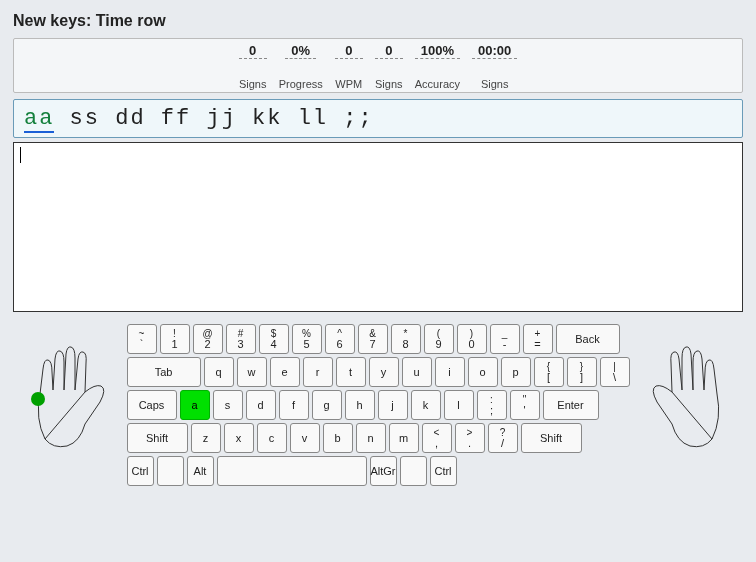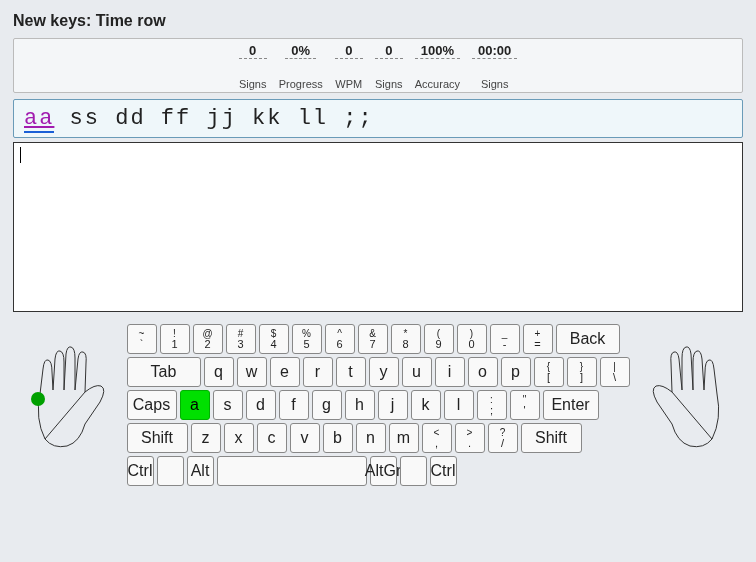--- a/index.html
+++ b/index.html
@@ -51,22 +51,21 @@
     background: #eff7fa;
     border-radius: 2px;
     padding: 6px 10px;
     font-family: "Courier New", monospace;
     font-size: 22px;
     letter-spacing: 2px;
     color: #222;
   }
   .target-highlight {
     border-bottom: 2px solid #1a5fd6;
-    color: #a21caf;
-    text-decoration: underline;
+    color: #15803d;
   }
   .typing-area {
     margin: 0 13px 12px 13px;
     border: 1px solid #333;
     background: #fff;
     height: 170px;
     padding: 4px 6px;
     font-family: "Courier New", monospace;
     font-size: 15px;
     position: relative;
@@ -100,21 +99,21 @@
   }
   .krow { display: flex; gap: 3px; }
   .key {
     border: 1px solid #888;
     border-radius: 3px;
     background: #f9f9f9;
     height: 30px;
     display: flex;
     align-items: center;
     justify-content: center;
-    font-size: 16px;
+    font-size: 11px;
     color: #222;
     cursor: pointer;
     position: relative;
   }
   .key.dual {
     flex-direction: column;
     line-height: 1;
     font-size: 10px;
     padding: 2px 0;
     align-items: center;

